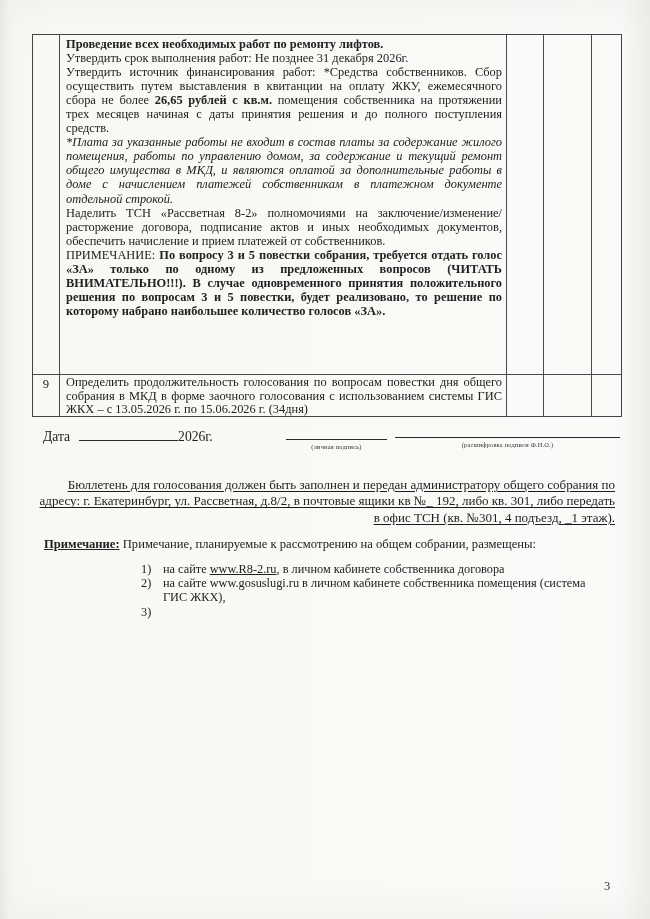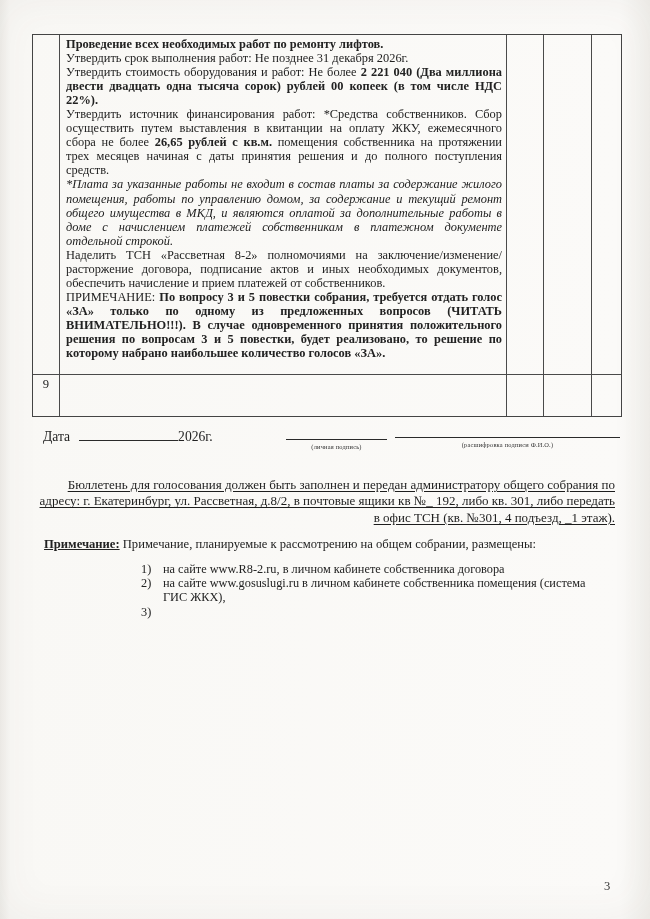--- a/index.html
+++ b/index.html
@@ -12,21 +12,21 @@
   }
   
   .agenda-table{position:absolute;left:32px;top:21px;width:588px;height:381px;border:1px solid #444;margin-top:13px;}
   .vline{position:absolute;top:0;bottom:0;width:1px;background:#4a4a4a;}
   .hline{position:absolute;left:0;right:0;height:1px;background:#4a4a4a;}
   .cell{position:absolute;}
   .r8-text{left:33px;top:2px;width:436px;height:336px;font-size:12.4px;line-height:14.05px;overflow:hidden;}
   .cp{margin:0;text-align:justify;}
   .b{font-weight:bold;}
   .i{font-style:italic;}
-  .u{}
+  .u{text-decoration:underline;}
   .r9-num{left:0;top:342px;width:26px;text-align:center;font-size:12.6px;}
   .r9-text{left:33px;top:341px;width:436px;font-size:12.4px;line-height:13.5px;text-align:justify;}
   
   .date-block{position:absolute;left:43px;top:427px;font-size:13.6px;white-space:nowrap;}
   .date-blank{display:inline-block;width:99px;height:13px;border-bottom:1px solid #2a2a2a;margin-left:9px;vertical-align:baseline;}
   .sig{position:absolute;}
   .sig-line{height:0;border-top:1px solid #2a2a2a;}
   .sig-cap{text-align:center;font-size:6.4px;color:#333;margin-top:3px;letter-spacing:.2px;}
   .sig1{left:286px;top:439px;width:101px;}
   .sig2{left:395px;top:437px;width:225px;}
@@ -50,31 +50,31 @@
     <div class="vline" style="left:26px"></div>
     <div class="vline" style="left:473px"></div>
     <div class="vline" style="left:510px"></div>
     <div class="vline" style="left:558px"></div>
     <div class="hline" style="top:339px"></div>
 
     <div class="cell" style="left:0;top:0;width:26px;height:339px"></div>
     <div class="cell r8-text" id="row8-text">
         <p class="cp"><span class="b">Проведение всех необходимых работ по ремонту лифтов.</span></p>
         <p class="cp"><span>Утвердить срок выполнения работ: Не позднее 31 декабря 2026г.</span></p>
-        <p class="cp"><span>Утвердить стоимость оборудования и работ: Не более </span><span class="b">2 221 040 (Два миллиона двести двадцать одна тысяча сорок) рублей 00 копеек (в том числе НДС 22%).</span></p>
         <p class="cp"><span>Утвердить источник финансирования работ: *Средства собственников. Сбор осуществить путем выставления в квитанции на оплату ЖКУ, ежемесячного сбора не более </span><span class="b">26,65 рублей с кв.м.</span><span> помещения собственника на протяжении трех месяцев начиная с даты принятия решения и до полного поступления средств.</span></p>
         <p class="cp"><span class="i">*Плата за указанные работы не входит в состав платы за содержание жилого помещения, работы по управлению домом, за содержание и текущий ремонт общего имущества в МКД, и являются оплатой за дополнительные работы в доме с начислением платежей собственникам в платежном документе отдельной строкой.</span></p>
         <p class="cp"><span>Наделить ТСН «Рассветная 8-2» полномочиями на заключение/изменение/расторжение договора, подписание актов и иных необходимых документов, обеспечить начисление и прием платежей от собственников.</span></p>
         <p class="cp"><span>ПРИМЕЧАНИЕ: </span><span class="b">По вопросу 3 и 5 повестки собрания, требуется отдать голос «ЗА» только по одному из предложенных вопросов (ЧИТАТЬ ВНИМАТЕЛЬНО!!!). В случае одновременного принятия положительного решения по вопросам 3 и 5 повестки, будет реализовано, то решение по которому набрано наибольшее количество голосов «ЗА».</span></p>
       </div>
     <div class="cell" style="left:473px;top:0;width:37px;height:339px"></div>
     <div class="cell" style="left:510px;top:0;width:48px;height:339px"></div>
     <div class="cell" style="left:558px;top:0;width:30px;height:339px"></div>
 
     <div class="cell r9-num">9</div>
+    <div class="cell r9-text">Определить продолжительность голосования по вопросам повестки дня общего собрания в МКД в форме заочного голосования с использованием системы ГИС ЖКХ – с 13.05.2026 г. по 15.06.2026 г. (34дня)</div>
     <div class="cell" style="left:473px;top:339px;width:37px;height:42px"></div>
     <div class="cell" style="left:510px;top:339px;width:48px;height:42px"></div>
     <div class="cell" style="left:558px;top:339px;width:30px;height:42px"></div>
   </div>
 
   <div class="date-block">
     <span>Дата</span><span class="date-blank"></span><span>2026г.</span>
   </div>
 
   <div class="sig sig1">

